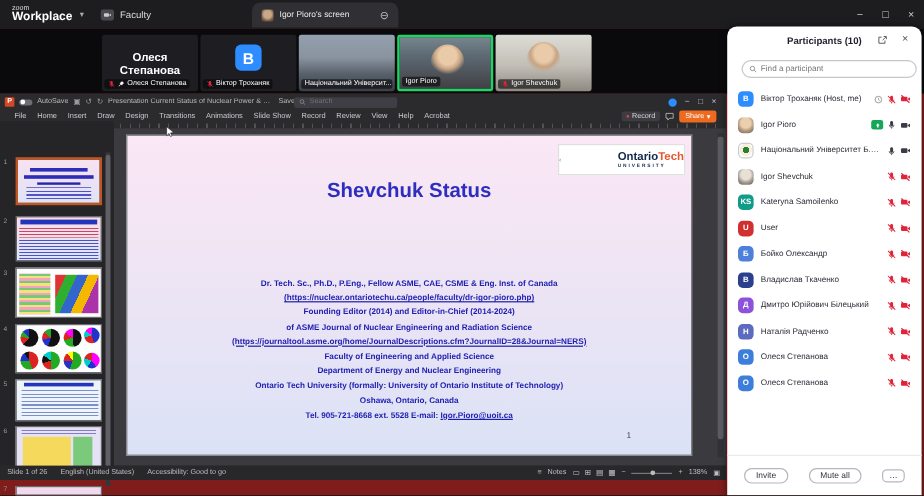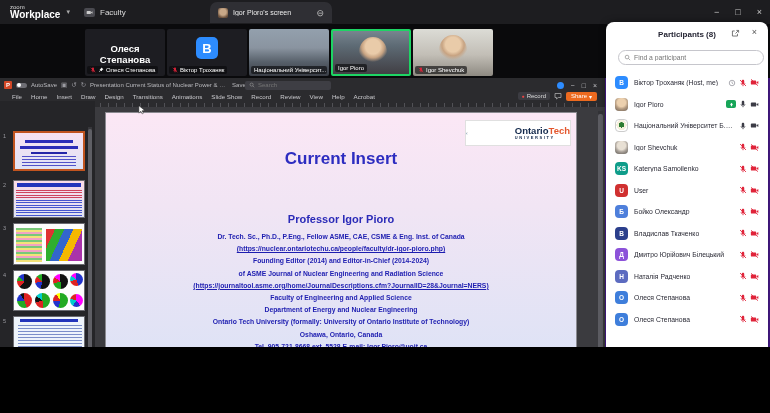--- a/index.html
+++ b/index.html
@@ -1,17 +1,17 @@
 <!DOCTYPE html>
 <html><head>
 <meta charset="utf-8">
 <style>
   * { margin:0; padding:0; box-sizing:border-box; }
   body { background:#000; font-family:"Liberation Sans", sans-serif; }
-  #root { position:relative; width:770px; height:347px; background:#4c1d95; overflow:hidden; }
+  #root { position:relative; width:770px; height:413px; background:#7f1d1d; overflow:hidden; }
 
   
   .topbar { position:absolute; left:0; top:0; width:770px; height:24px; background:#1d1d20; display:flex; align-items:center; }
   .brand { margin-left:10px; line-height:1; color:#fff; }
   .brand .sm { font-size:6px; display:block; color:#ddd; }
   .brand .lg { font-size:10px; font-weight:bold; display:block; }
   .brand-chev { color:#aaa; font-size:7px; margin-left:6px; }
   .tab-meeting { position:absolute; left:84px; top:0; height:24px; display:flex; align-items:center; gap:5px; color:#ddd; font-size:8px; }
   .tab-meeting .cam-badge { width:11px; height:9px; background:#4a4a50; border-radius:2px; display:flex; align-items:center; justify-content:center; }
   .tab-screen { position:absolute; left:210px; top:2px; height:21px; background:#2f2f34; border-radius:7px 7px 0 0; display:flex; align-items:center; padding:0 8px; gap:5px; width:122px; }
@@ -362,22 +362,21 @@
         <div class="logo-card">
           <svg class="ic" width="15" height="17" viewBox="0 0 16 18">
             <path d="M12 2 C5 2 3 6 3 9 c0 3 2 7 9 7" fill="none" stroke="#14406e" stroke-width="3"></path>
             <path d="M10.5 1 l4 1.5 -2.5 2.5 z" fill="#e4572e"></path>
           </svg>
           <div class="logo-text">
             <div class="row1"><span class="ont">Ontario</span><span class="tech">Tech</span></div>
             <div class="univ">UNIVERSITY</div>
           </div>
         </div>
-        <div class="s-title1">Current Insert</div>
-        <div class="s-sub">Professor Igor Pioro</div>
+        <div class="s-title1">Shevchuk Status</div>
         <div class="s-lines">
           <span>Dr. Tech. Sc., Ph.D., P.Eng., Fellow ASME, CAE, CSME &amp; Eng. Inst. of Canada</span>
           <span class="link">(https://nuclear.ontariotechu.ca/people/faculty/dr-igor-pioro.php)</span>
           <span>Founding Editor (2014) and Editor-in-Chief (2014-2024)</span>
           <span>of ASME Journal of Nuclear Engineering and Radiation Science</span>
           <span class="link">(https://journaltool.asme.org/home/JournalDescriptions.cfm?JournalID=28&amp;Journal=NERS)</span>
           <span>Faculty of Engineering and Applied Science</span>
           <span>Department of Energy and Nuclear Engineering</span>
           <span>Ontario Tech University (formally: University of Ontario Institute of Technology)</span>
           <span>Oshawa, Ontario, Canada</span>
@@ -413,21 +412,21 @@
       </div>
     </div>
   </div>
 
   <svg class="cursor ic" width="10" height="10">
       <use href="#i-cursor"></use>
     </svg>
 
   <div class="panel">
     <div class="panel-header">
-      <span class="panel-title">Participants (8)</span>
+      <span class="panel-title">Participants (10)</span>
       <svg class="ic ph-popout" width="9" height="9">
           <use href="#i-popout"></use>
         </svg>
       <span class="ph-close">×</span>
     </div>
     <div class="p-search">
       <svg class="ic" width="7" height="7" style="color:#888">
           <use href="#i-search"></use>
         </svg>
       <input placeholder="Find a participant" style="">

